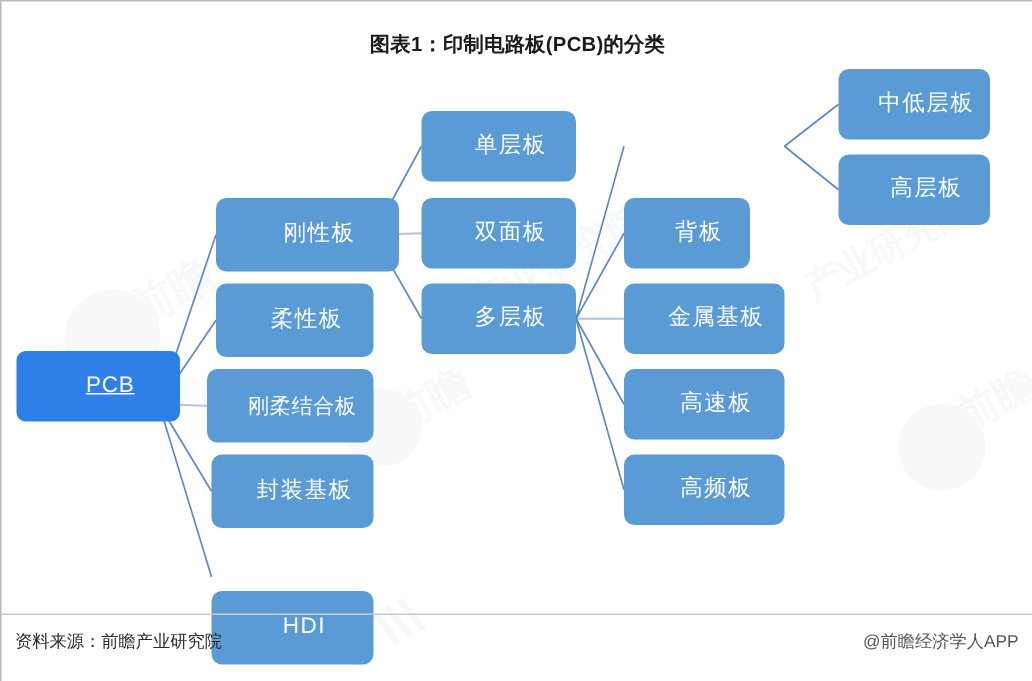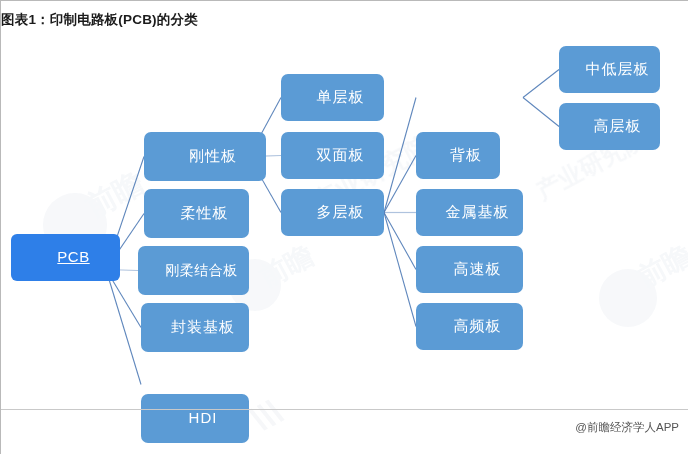--- a/index.html
+++ b/index.html
@@ -18,23 +18,23 @@
     border-left: 1px solid #b9b9b9;
     border-top: 1px solid #b9b9b9;
     box-sizing: border-box;
     overflow: hidden;
   }
 
   
   #chart-title {
     position: absolute;
     left: 0;
-    top: 10px;
-    width: 688px;
-    text-align: left;
+    top: 20px;
+    width: 688px;
+    text-align: center;
     font-size: 13.5px;
     font-weight: bold;
     color: #1b1b1b;
     letter-spacing: 0.2px;
     white-space: nowrap;
   }
 
   
   .watermark {
     position: absolute;
@@ -215,15 +215,16 @@
       </div>
       <div class="node child" style="left: 558px; top: 45px; width: 101px; height: 47px;">
         <span>中低层板</span>
       </div>
       <div class="node child" style="left: 558px; top: 102px; width: 101px; height: 47px;">
         <span>高层板</span>
       </div>
     </div>
 
   <div id="footer-divider"></div>
+  <div id="source-note">资料来源：前瞻产业研究院</div>
   <div id="app-credit">@前瞻经济学人APP</div>
 
 </div>
 
 </body></html>

